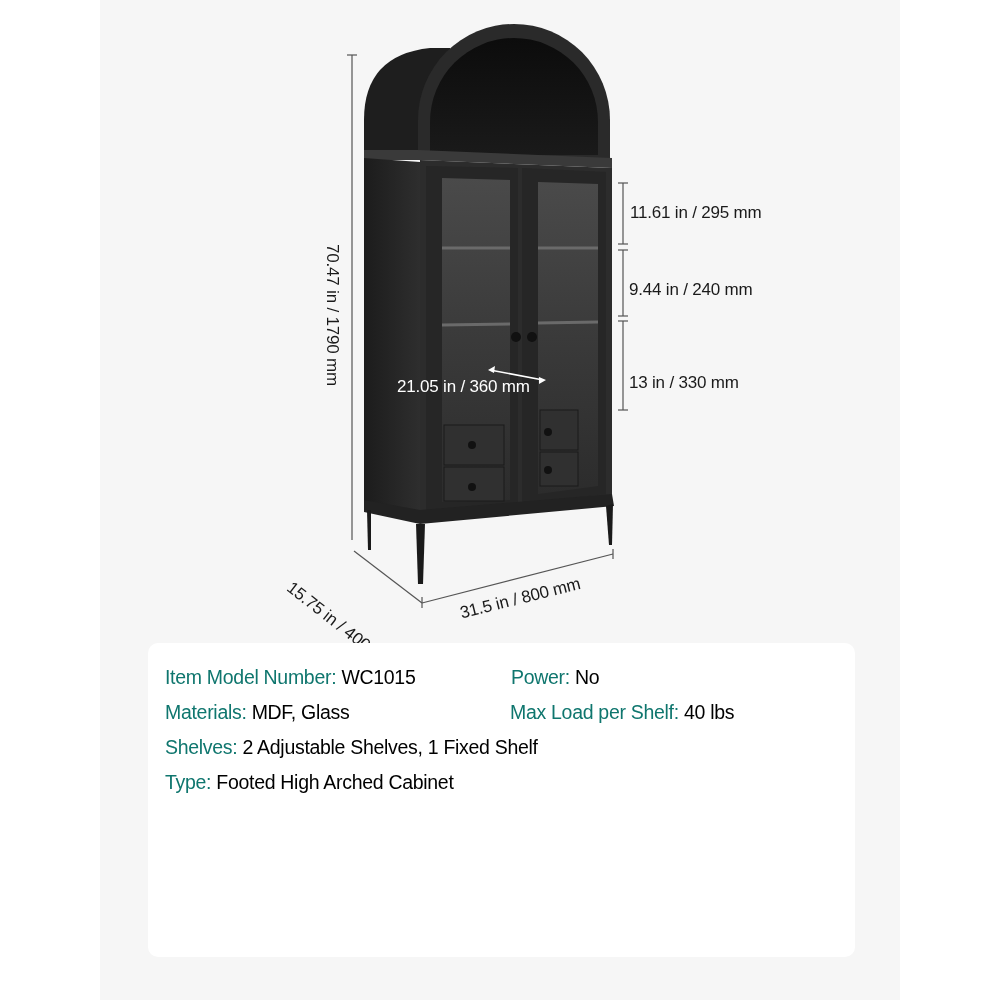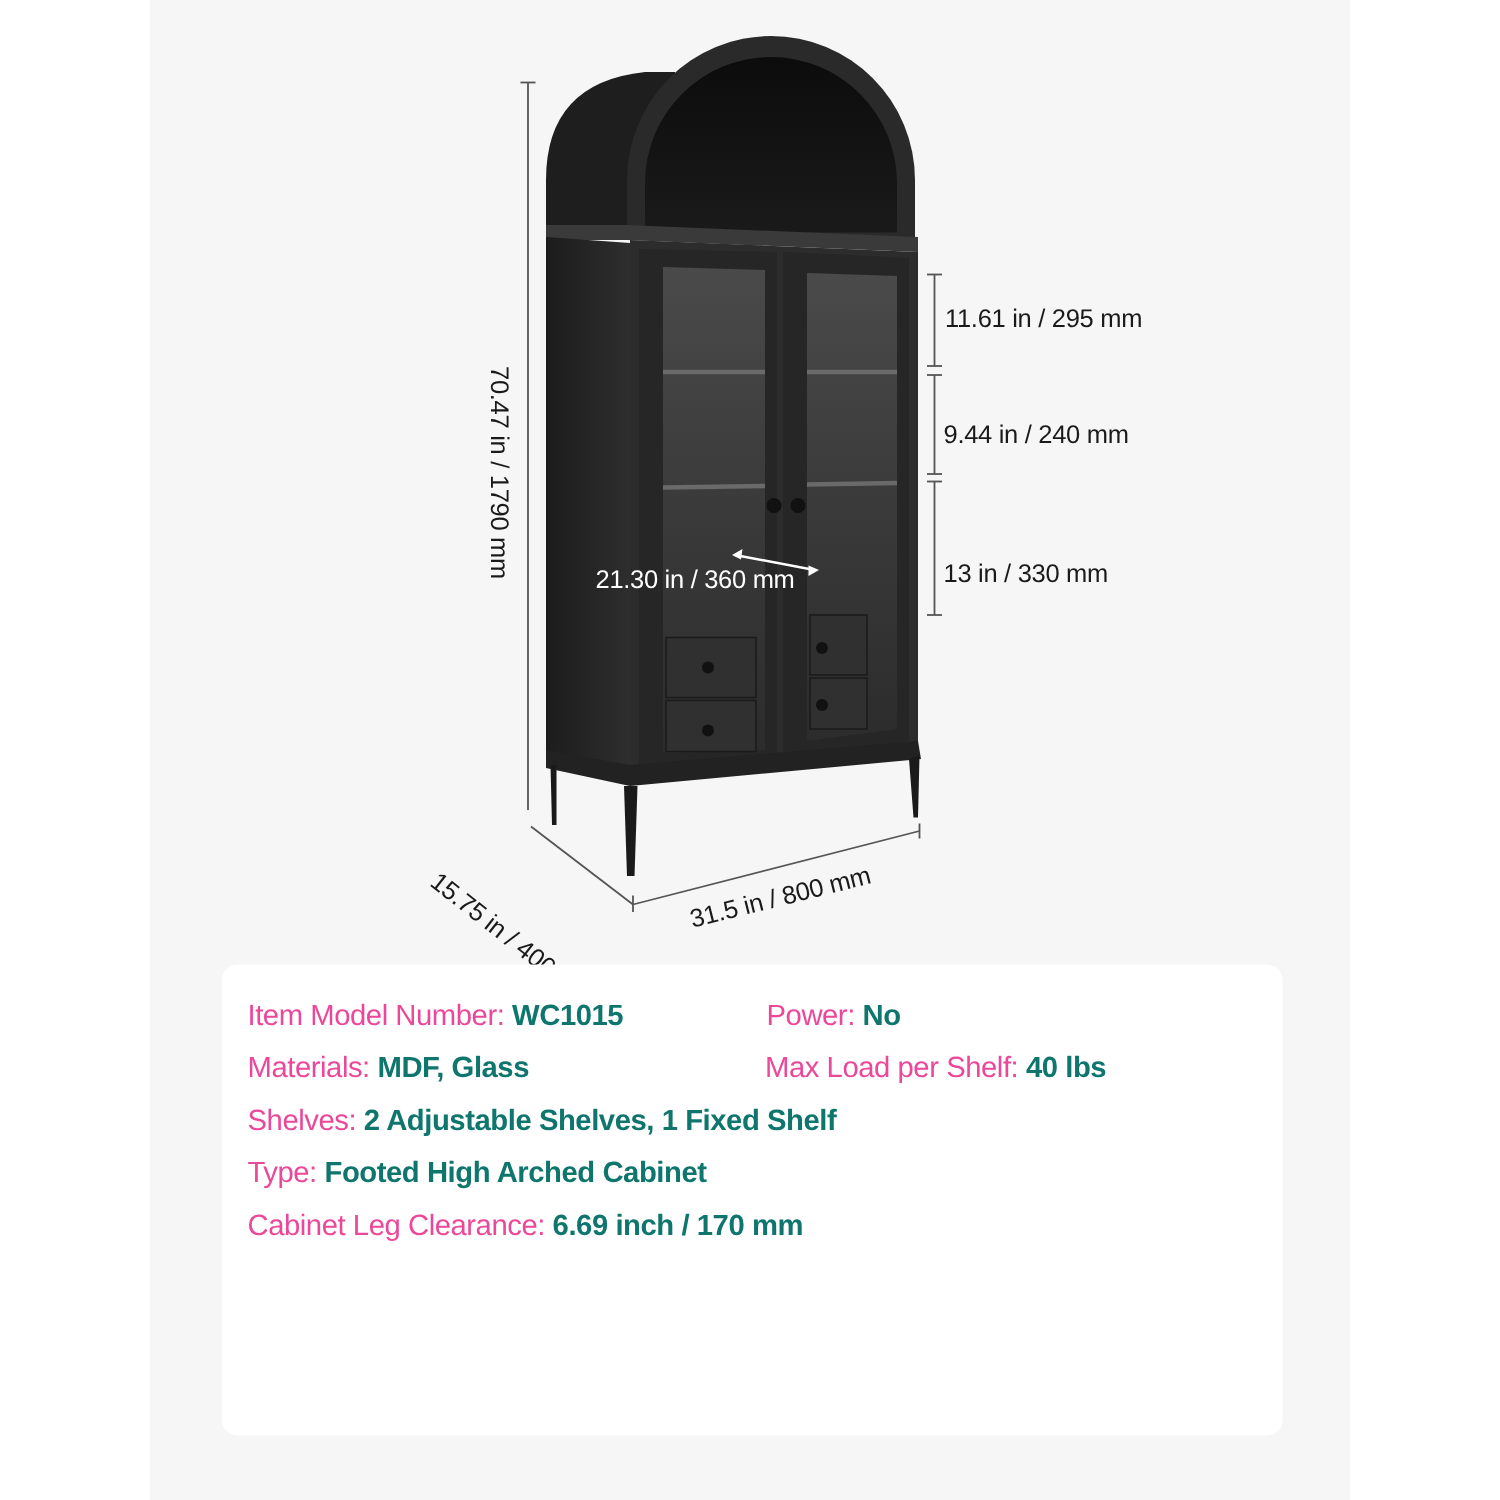--- a/index.html
+++ b/index.html
@@ -3,22 +3,22 @@
 <meta charset="utf-8">
 <style>
   html, body { margin:0; padding:0; }
   body { width:1000px; height:1000px; background:#ffffff; position:relative; overflow:hidden; font-family:"Liberation Sans", sans-serif; }
   .panel { position:absolute; left:100px; top:0; width:800px; height:1000px; background:#f6f6f6; }
   .drawing { position:absolute; left:0; top:0; width:1000px; height:640px; }
   .dim-label { position:absolute; font-family:"Liberation Sans", sans-serif; font-size:17px; color:#1a1a1a; white-space:nowrap; letter-spacing:-0.2px; }
   .dim-label.white { color:#ffffff; }
   .card { position:absolute; left:148px; top:643px; width:707px; height:314px; background:#ffffff; border-radius:10px; }
   .row { position:absolute; left:17px; font-size:19.5px; color:#555555; white-space:nowrap; letter-spacing:-0.3px; }
-  .row .k { color:#ec4899; }
-  .row .v { color:#0f766e; font-weight:bold; }
+  .row .k { color:#0f766e; }
+  .row .v { color:#000000; font-weight:normal; }
 </style>
 </head>
 <body>
 
 <div class="panel"></div>
 
 <svg class="drawing" viewBox="0 0 1000 640" xmlns="http://www.w3.org/2000/svg">
   <defs>
     <linearGradient id="sideGrad" x1="0" x2="1" y1="0" y2="0">
       <stop offset="0" stop-color="#1c1c1c"></stop>
@@ -96,21 +96,21 @@
 
   <line x1="490" y1="370" x2="543" y2="380" stroke="#ffffff" stroke-width="1.6"></line>
   <polygon points="488,370 495,366 494,373" fill="#fff"></polygon>
   <polygon points="546,380 539,377 539,384" fill="#fff"></polygon>
 </svg>
 
 <div class="dim-label" style="left:242px; top:305px; transform:rotate(90deg); transform-origin:center; width:180px; text-align:center;">70.47 in / 1790 mm</div>
 <div class="dim-label" style="left:630px; top:203px;">11.61 in / 295 mm</div>
 <div class="dim-label" style="left:629px; top:264px;margin-top:16px;">9.44 in / 240 mm</div>
 <div class="dim-label" style="left:629px; top:353px;margin-top:20px;">13 in / 330 mm</div>
-<div class="dim-label white" style="left:397px; top:377px;">21.30 in / 360 mm</div>
+<div class="dim-label white" style="left:397px; top:377px;">21.05 in / 360 mm</div>
 <div class="dim-label" style="left:295px; top:578px; transform:rotate(38deg); transform-origin:left top;">15.75 in / 400 mm</div>
 <div class="dim-label" style="left:458px; top:604px; transform:rotate(-14deg); transform-origin:left top;">31.5 in / 800 mm</div>
 
 <div class="card">
   <div class="row" style="top:23px;">
     <span class="k">Item Model Number: </span><span class="v">WC1015</span>
   </div>
   <div class="row" style="top:23px; left:363px;">
     <span class="k">Power: </span><span class="v">No</span>
   </div>
@@ -119,16 +119,13 @@
   </div>
   <div class="row" style="top:58px; left:362px;text-align:center;">
     <span class="k">Max Load per Shelf: </span><span class="v">40 lbs</span>
   </div>
   <div class="row" style="top:93px;">
     <span class="k">Shelves: </span><span class="v">2 Adjustable Shelves, 1 Fixed Shelf</span>
   </div>
   <div class="row" style="top:128px;">
     <span class="k">Type: </span><span class="v">Footed High Arched Cabinet</span>
   </div>
-  <div class="row" style="top:163px;">
-    <span class="k">Cabinet Leg Clearance: </span><span class="v">6.69 inch / 170 mm</span>
-  </div>
 </div>
 
 </body></html>

